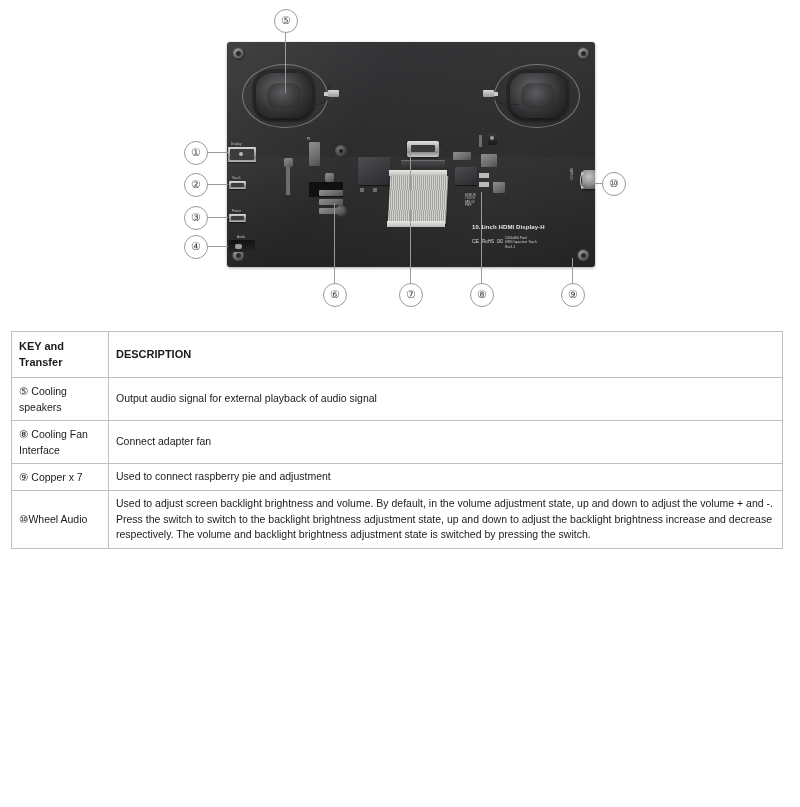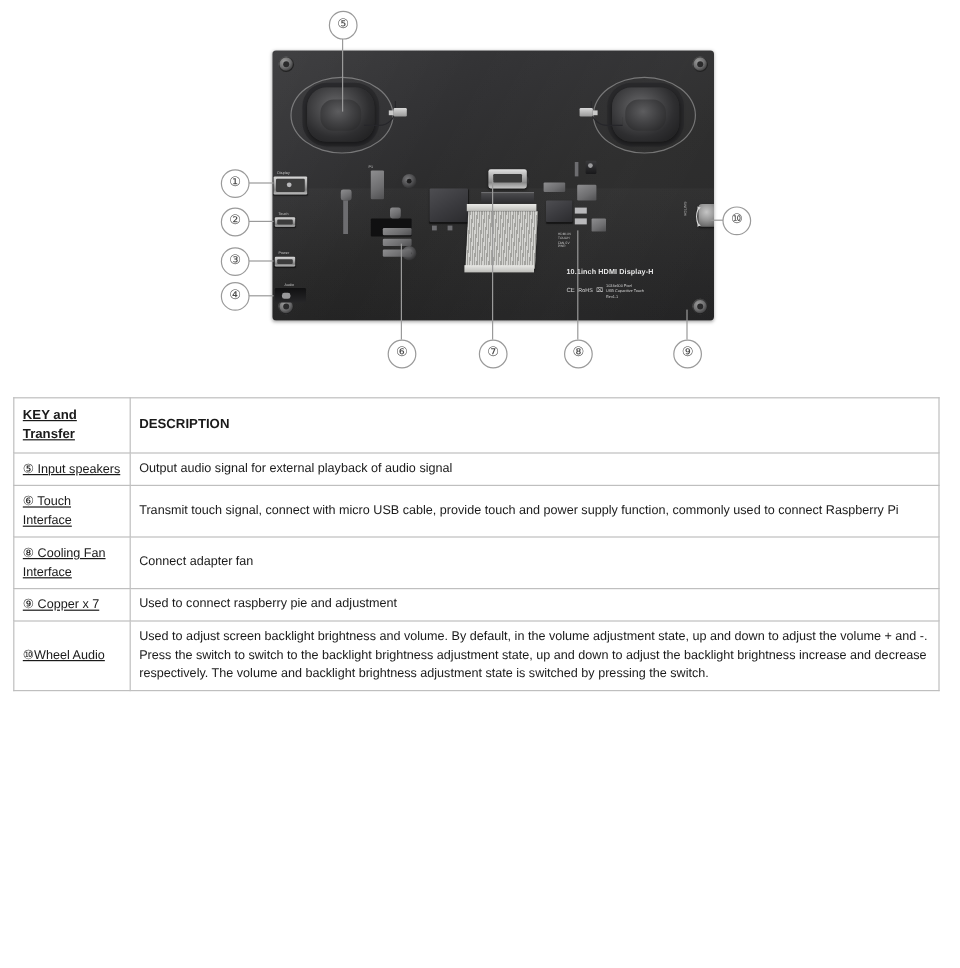--- a/index.html
+++ b/index.html
@@ -306,21 +306,20 @@
     line-height: 15.5px;
     color: #1a1a1a;
     text-align: left;
   }
   table.spec th {
     font-weight: bold;
     font-size: 11px;
   }
   table.spec th.key-col, table.spec td.key-col {
     width: 82px;
-    text-decoration: underline;
   }
   table.spec td.key-col {
     line-height: 16px;
   }
   table.spec th.key-col { vertical-align: middle; }
   table.spec tr.hdr th { padding-top: 7px; padding-bottom: 7px; }
 </style>
 </head>
 <body>
 
@@ -468,26 +467,22 @@
     <tbody>
       <tr class="hdr">
         <th class="key-col">
           <div>KEY and</div>
           <div>Transfer</div>
         </th>
         <th>DESCRIPTION</th>
       </tr>
 
       <tr>
-        <td class="key-col">⑤ Input speakers</td>
+        <td class="key-col">⑤ Cooling speakers</td>
         <td>Output audio signal for external playback of audio signal</td>
-      </tr>
-      <tr>
-        <td class="key-col">⑥ Touch Interface</td>
-        <td>Transmit touch signal, connect with micro USB cable, provide touch and power supply function, commonly used to connect Raspberry Pi</td>
       </tr>
       <tr>
         <td class="key-col">⑧ Cooling Fan Interface</td>
         <td>Connect adapter fan</td>
       </tr>
       <tr>
         <td class="key-col">⑨ Copper x 7</td>
         <td>Used to connect raspberry pie and adjustment</td>
       </tr>
       <tr>

